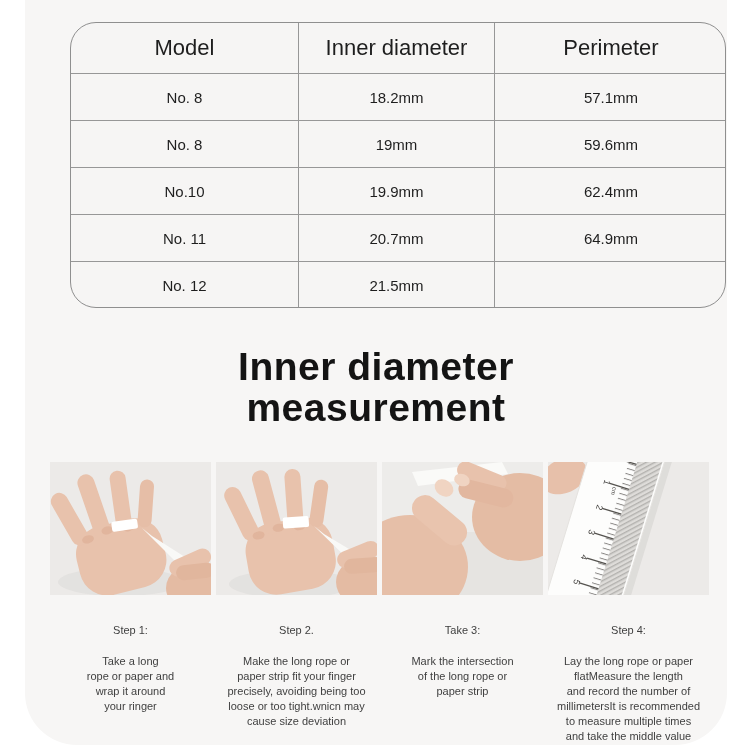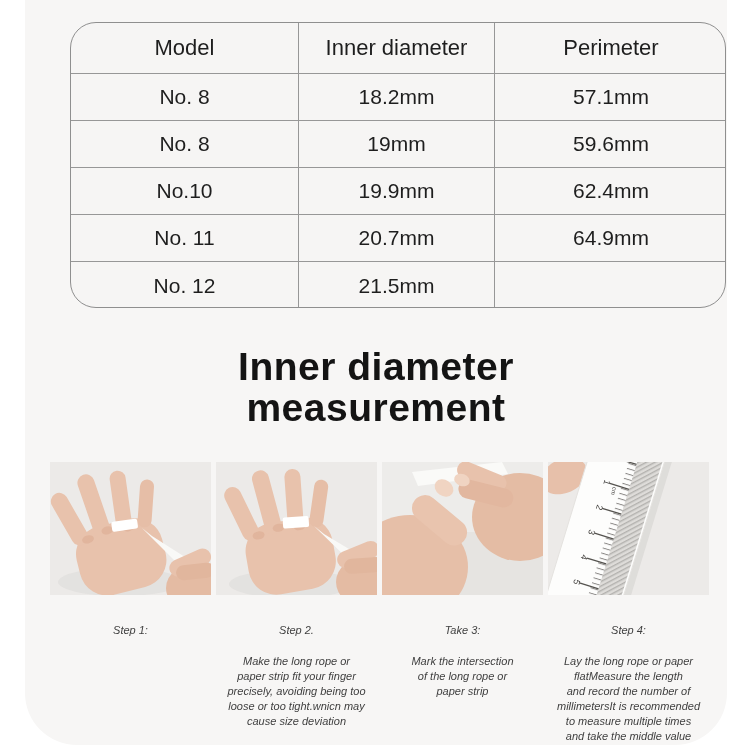--- a/index.html
+++ b/index.html
@@ -16,21 +16,21 @@
   .size-table{
     position:absolute;left:17px;top:22px;width:656px;height:286px;
     display:grid;
     grid-template-columns:228px 196px 232px;
     grid-template-rows:51px repeat(5,47px);
     border:1px solid #8f8f8f;border-radius:26px;overflow:hidden;
     box-sizing:border-box;background:#f6f5f4;margin-left:28px;
   }
   .size-table .cell{
     display:flex;align-items:center;justify-content:center;
-    font-size:21px;color:#1e1e1e;
+    font-size:15px;color:#1e1e1e;
     border-right:1px solid #979797;border-bottom:1px solid #979797;
   }
   .size-table .cell:nth-child(3n){border-right:none;}
   .size-table .cell:nth-child(n+16){border-bottom:none;}
   .size-table .th{font-size:22px;}
   
   .heading{
     position:absolute;left:0;top:346px;width:702px;
     text-align:center;font-size:39px;font-weight:800;color:#141414;
     line-height:1.06;letter-spacing:0.5px;white-space:pre-line;
@@ -40,21 +40,21 @@
     position:absolute;left:25px;top:462px;width:662px;
     display:flex;gap:5px;
   }
   .step{width:161px;flex:0 0 161px;}
   .photo{
     width:161px;height:133px;background:#ecebe9;overflow:hidden;
   }
   .photo svg{display:block;}
   .caption{
     margin-top:13px;text-align:center;font-size:11px;color:#3f3f3f;
-    line-height:1.38;white-space:pre-line;font-style:italic;
+    line-height:1.38;white-space:pre-line;
   }
   .caption .cap-title{white-space:pre-line;}
 </style>
 </head>
 <body>
 
 <div class="card">
 
   <div class="size-table">
     <div class="cell th">Model</div>
@@ -103,20 +103,24 @@
             <rect x="68" y="60" width="26" height="10" rx="2" fill="#ffffff" transform="rotate(6 80 65)"></rect>
           </g>
           <polygon points="92,66 102,74 146,102 138,112" fill="#f9f9f7"></polygon>
           <ellipse cx="150" cy="126" rx="34" ry="26" fill="#e4bba3"></ellipse>
           <rect x="118" y="92" width="44" height="17" rx="8.5" fill="#e8c2ac" transform="rotate(-24 140 100)"></rect>
           <rect x="126" y="102" width="38" height="15" rx="7.5" fill="#e1b69d" transform="rotate(-6 145 109)"></rect>
         </svg>
       </div>
       <div class="caption">
         <div class="cap-title">Step 1:</div>
+        <div class="cap-text">Take a long
+rope or paper and
+wrap it around
+your ringer</div>
       </div>
     </div>
 
     <div class="step">
       <div class="photo">
         <svg width="161" height="133" viewBox="0 0 161 133">
           <rect width="161" height="133" fill="#eceae8"></rect>
           <ellipse cx="75" cy="122" rx="62" ry="14" fill="#dddbd8" opacity="0.55"></ellipse>
           <g transform="rotate(-10 75 90)">
             <rect x="30" y="58" width="88" height="72" rx="28" fill="#e8c2ac"></rect>

